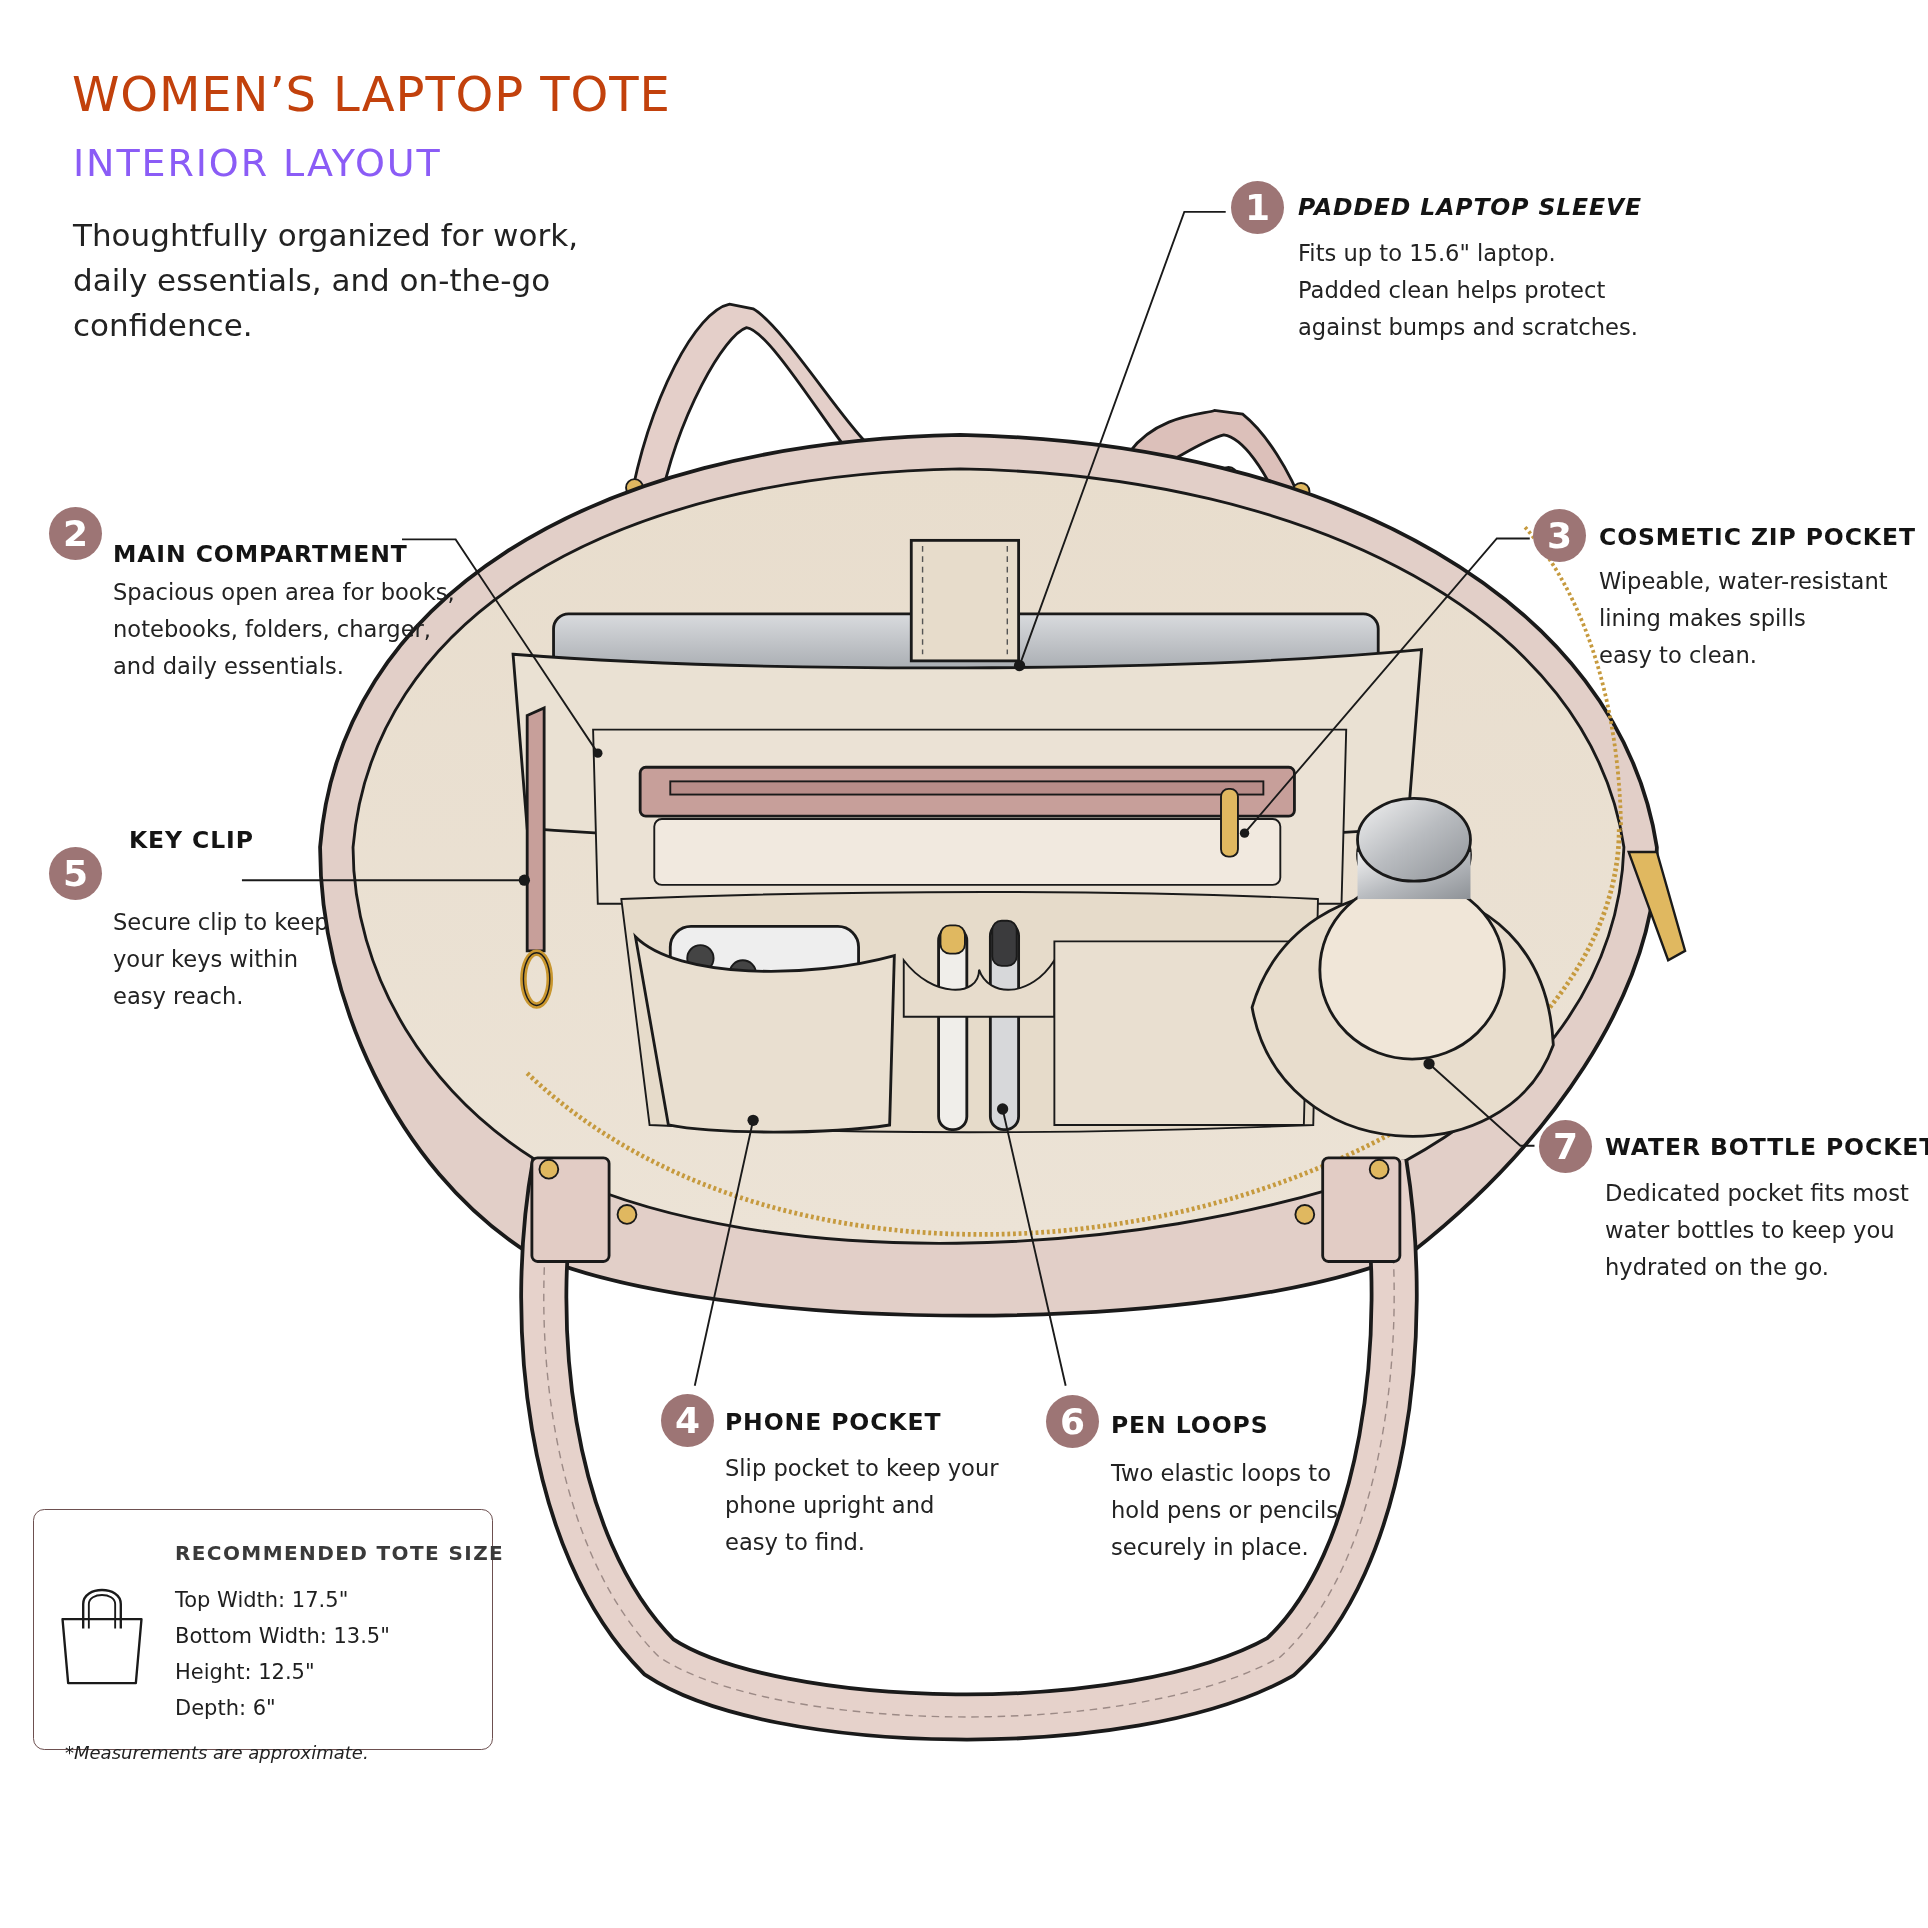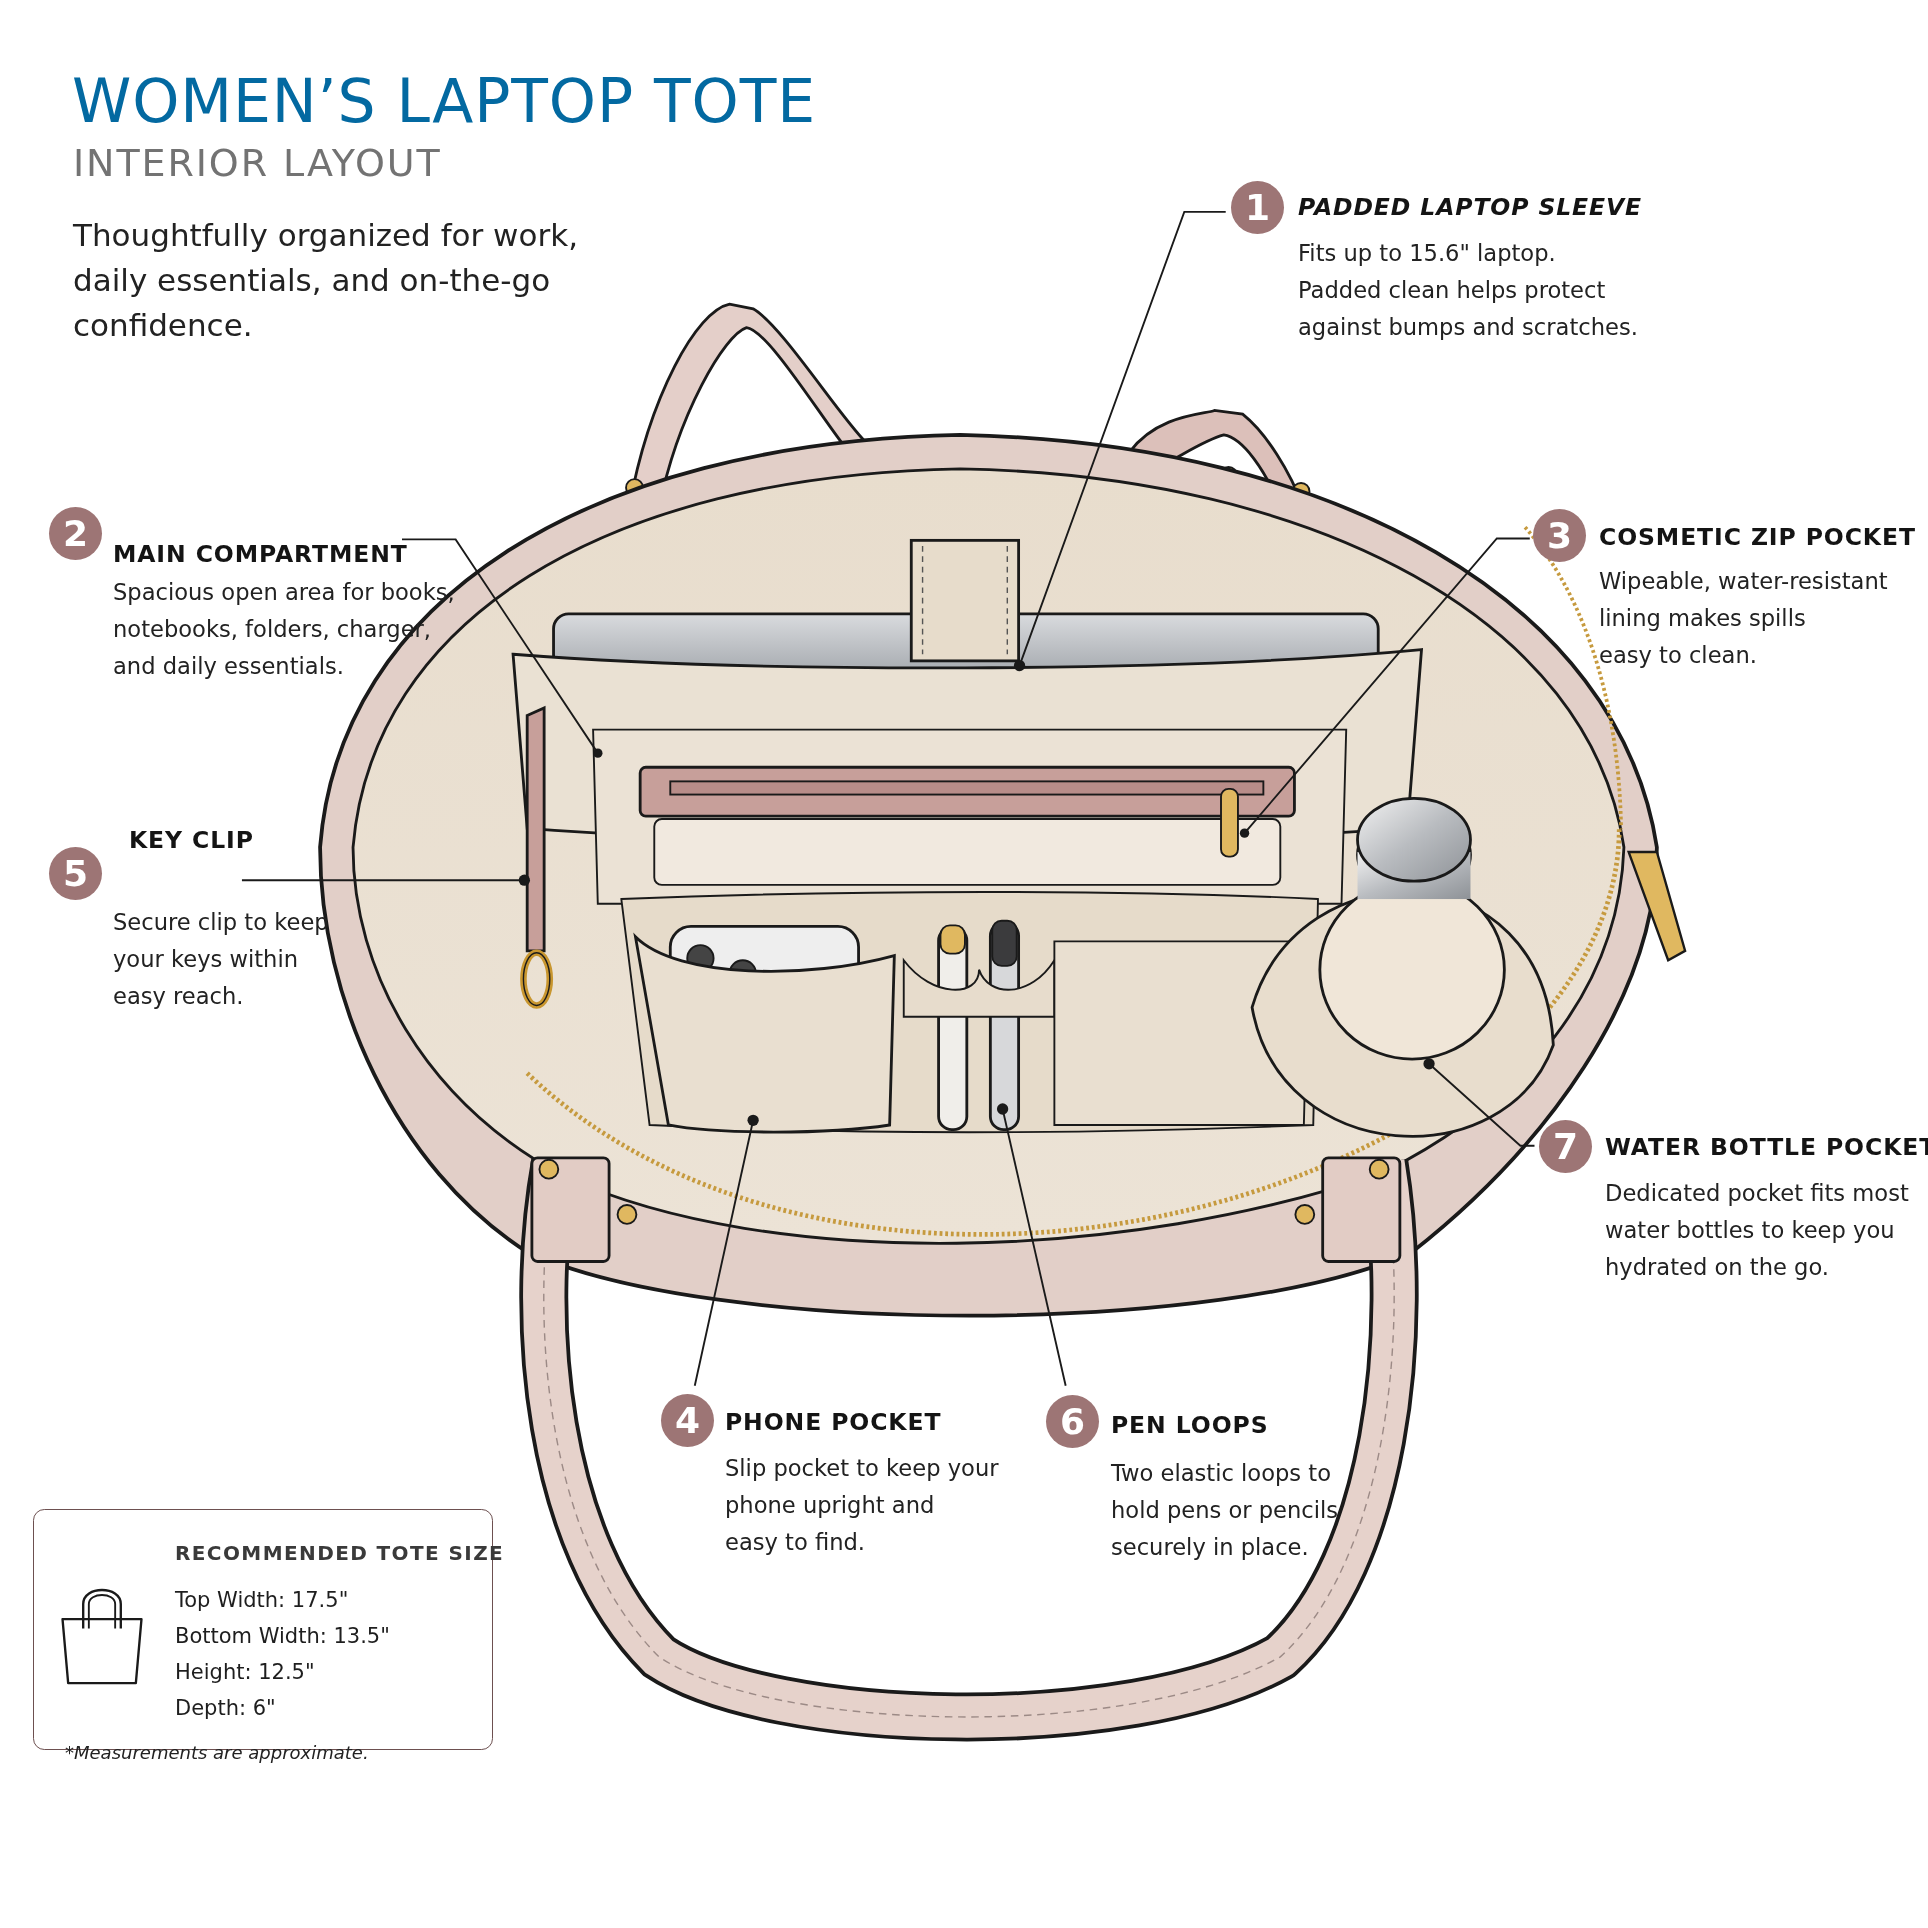--- a/index.html
+++ b/index.html
@@ -1,20 +1,20 @@
 <!DOCTYPE html>
 <html style="font-size:15px"><head>
 <meta charset="utf-8">
 <style>
   html, body { margin: 0; padding: 0; background: #ffffff; }
   body { width: 1928px; height: 1928px; position: relative; overflow: hidden;
          font-family: "DejaVu Sans", "Liberation Sans", sans-serif; color: #1e1e1e; }
   .abs { position: absolute; }
-  .title { left: 72px; top: 66px; font-size: 60px; font-weight: 400; letter-spacing: 0.9px; color: #0369a1; white-space: nowrap; }
-  .subtitle { left: 73px; top: 141px; font-size: 38px; letter-spacing: 1.9px; color: #737373; white-space: nowrap; }
+  .title { left: 72px; top: 66px; font-size: 48px; font-weight: 400; letter-spacing: 0.9px; color: #c2410c; white-space: nowrap; }
+  .subtitle { left: 73px; top: 141px; font-size: 38px; letter-spacing: 1.9px; color: #8b5cf6; white-space: nowrap; }
   .intro { left: 73px; top: 213px; width: 527px; font-size: 31px; line-height: 45px; color: #222; }
   .intro span { display: block; white-space: nowrap; }
 
   svg.art { position: absolute; left: 0; top: 0; width: 1928px; height: 1928px; }
 
   .callout { position: absolute; }
   .badge { position: absolute; width: 53px; height: 53px; border-radius: 50%;
            background: #9d7575; color: #fff; font-weight: 700; font-size: 36px;
            display: flex; align-items: center; justify-content: center; }
   .c-title { position: absolute; font-weight: 700; font-size: 23.5px; letter-spacing: 0.9px; white-space: nowrap; color: #141414; }

